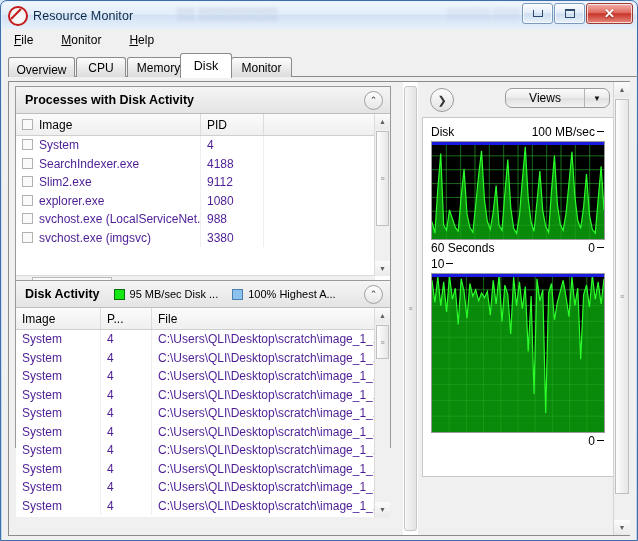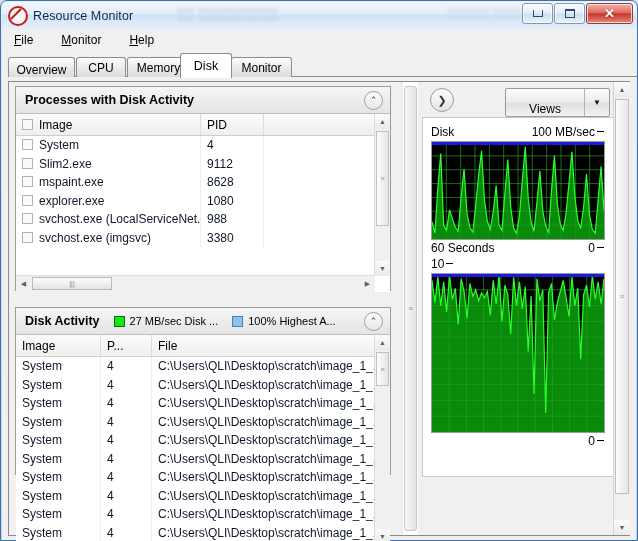--- a/index.html
+++ b/index.html
@@ -112,21 +112,21 @@
   }
   
   .tbl{width:100%;border-collapse:collapse;table-layout:fixed;}
   .tbl th{
     font-weight:normal;text-align:left;font-size:12px;color:#000;
     background:linear-gradient(180deg,#fbfbfb 0%,#efefef 100%);
     border-bottom:1px solid #cfcfcf;border-right:1px solid #dcdcdc;
     height:21px;padding:0 0 0 6px;margin-left:45px;
   }
   .tbl td{
-    font-size:12px;color:#0f172a;height:18.5px;padding:0 0 0 6px;
+    font-size:12px;color:#4c1d95;height:18.5px;padding:0 0 0 6px;
     border-right:1px solid #efefef;white-space:nowrap;overflow:hidden;
   }
   .cbx{
     display:inline-block;width:11px;height:11px;box-sizing:border-box;
     border:1px solid #b2b2b2;background:#fafafa;vertical-align:-1px;margin-right:6px;
   }
   .listwrap{position:relative;overflow:hidden;background:#fff;}
   
   .vsb{
     position:absolute;right:0;top:0;width:15px;bottom:0;
@@ -167,24 +167,24 @@
   
   .rightcol{position:absolute;left:409px;top:0;width:212px;height:453px;background:#f0f0f0;}
   .rtoolbar{position:absolute;left:4px;top:5px;width:192px;height:26px;}
   .round-btn{
     position:absolute;left:8px;top:1px;width:22px;height:22px;border-radius:50%;
     border:1px solid #9a9a9a;
     background:linear-gradient(180deg,#fdfdfd 0%,#e4e4e4 100%);
     display:flex;align-items:center;justify-content:center;font-size:11px;color:#333;
   }
   .views-btn{
-    position:absolute;right:4px;top:1px;width:105px;height:29px;
-    border:1px solid #9a9a9a;border-radius:2px;box-sizing:border-box;
+    position:absolute;right:4px;top:1px;width:105px;height:20px;
+    border:1px solid #9a9a9a;border-radius:7px;box-sizing:border-box;
     background:linear-gradient(180deg,#fbfbfb 0%,#ececec 48%,#e0e0e0 52%,#f2f2f2 100%);
-    display:flex;align-items:flex-end;
+    display:flex;align-items:center;
   }
   .views-label{flex:1;text-align:center;font-size:12px;color:#000;}
   .views-arrow{
     width:24px;height:100%;border-left:1px solid #b4b4b4;
     display:flex;align-items:center;justify-content:center;font-size:8px;color:#111;
   }
   .graphbox{
     position:absolute;left:4px;top:35px;width:192px;height:360px;
     border:1px solid #c8c8c8;background:#fff;box-sizing:border-box;padding:6px 8px;
   }
@@ -277,27 +277,27 @@
                   <th style="width:126px;"></th>
                 </tr>
               </thead>
               <tbody>
                 <tr>
                     <td><span class="cbx"></span><span>System</span></td>
                     <td>4</td>
                     <td></td>
                   </tr>
                 <tr>
+                    <td><span class="cbx"></span><span>SearchIndexer.exe</span></td>
+                    <td>4188</td>
+                    <td></td>
+                  </tr>
+                <tr>
                     <td><span class="cbx"></span><span>Slim2.exe</span></td>
                     <td>9112</td>
-                    <td></td>
-                  </tr>
-                <tr>
-                    <td><span class="cbx"></span><span>mspaint.exe</span></td>
-                    <td>8628</td>
                     <td></td>
                   </tr>
                 <tr>
                     <td><span class="cbx"></span><span>explorer.exe</span></td>
                     <td>1080</td>
                     <td></td>
                   </tr>
                 <tr>
                     <td><span class="cbx"></span><span>svchost.exe (LocalServiceNet...</span></td>
                     <td>988</td>
@@ -322,26 +322,26 @@
             <div class="hsb" style="right:15px;">
               <div class="hsb-arrow" style="left:0;">◀</div>
               <div class="hsb-thumb" style="left:16px;width:80px;">
                   <span class="grip">|||</span>
                 </div>
               <div class="hsb-arrow" style="right:0;">▶</div>
             </div>
           </div>
         </div>
 
-        <div class="section" style="top:225px;height:168px;">
+        <div class="section" style="top:198px;height:168px;">
           <div class="sec-header">
             <span class="sec-title">Disk Activity</span>
             <div class="legend">
               <span class="swatch green"></span>
-              <span>27 MB/sec Disk ...</span>
+              <span>95 MB/sec Disk ...</span>
             </div>
             <div class="legend">
               <span class="swatch blue"></span>
               <span>100% Highest A...</span>
             </div>
             <div class="collapse-btn">
               <span>⌃</span>
             </div>
           </div>
           <div class="listwrap" style="height:209px;">

